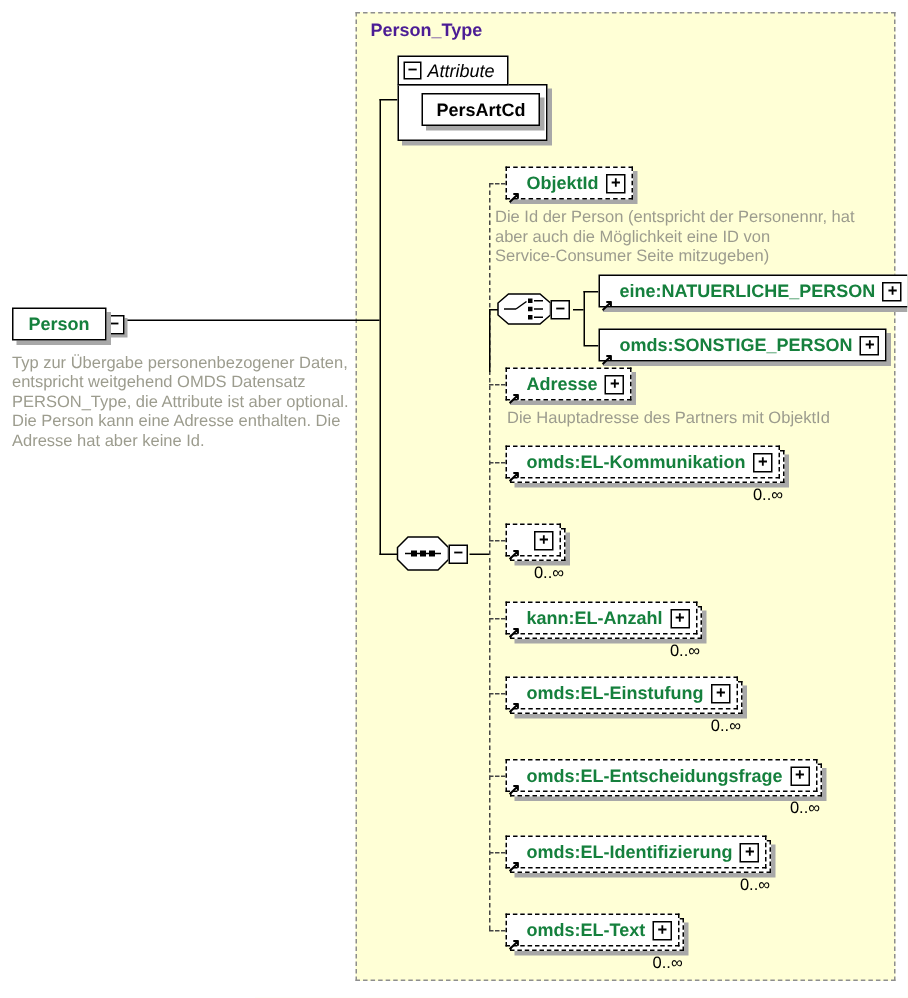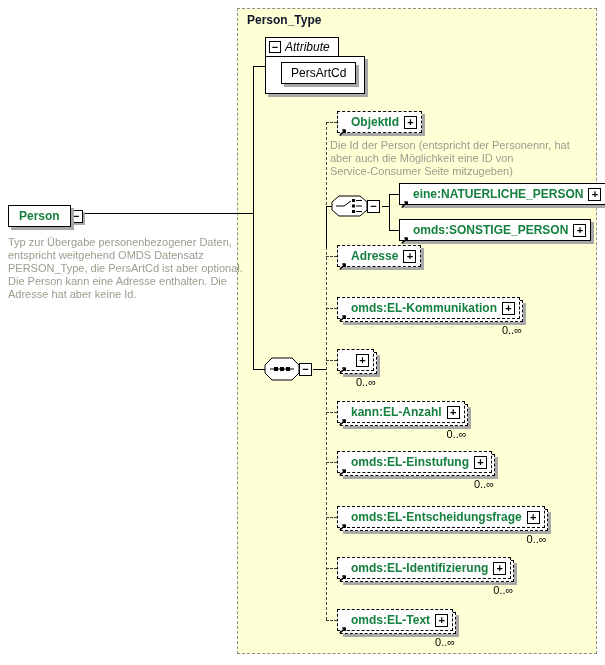--- a/index.html
+++ b/index.html
@@ -2,21 +2,21 @@
 <html><head>
 <meta charset="utf-8">
 <style>
   html,body{margin:0;padding:0;background:#fff;}
   #canvas{position:relative;width:605px;height:665px;background:#fff;overflow:hidden;
           font-family:"Liberation Sans",sans-serif;}
 
   
   .type-container{position:absolute;left:237px;top:8px;width:358px;height:644px;
     background:#ffffd6;border:1px dashed #8e8e8e;}
-  .type-title{position:absolute;left:9px;top:4px;font-size:12px;font-weight:bold;color:#0f172a;}
+  .type-title{position:absolute;left:9px;top:4px;font-size:12px;font-weight:bold;color:#4c1d95;}
 
   
   .hline{position:absolute;height:0;border-top:1px solid #000;}
   .vline{position:absolute;width:0;border-left:1px solid #000;}
   .hline.dash{border-top-style:dashed;border-top-color:#444;}
   .vline.dash{border-left-style:dashed;border-left-color:#444;}
 
   
   .el{display:inline-flex;align-items:center;height:22px;background:#fff;
       border:1px solid #000;padding:0 4px 0 13px;position:relative;box-sizing:border-box;}
@@ -46,21 +46,21 @@
   .rootw .expander{margin-left:-1px;box-shadow:2px 2px 0 #a8a8a8;}
 
   
   .attr-tab{position:absolute;left:265px;top:37px;width:74px;height:20px;background:#fff;
       border:1px solid #000;display:flex;align-items:center;padding-left:3px;box-sizing:border-box;z-index:2;}
   .attr-tab .expander{margin-left:0;width:12px;height:12px;}
   .attr-tab .attr-title{font-size:12px;font-style:italic;margin-left:4px;}
   .attr-body{position:absolute;left:265px;top:56px;width:98px;height:36px;background:#fff;
       border:1px solid #000;box-shadow:3px 3px 0 #a8a8a8;}
   .attr-item{position:absolute;left:281px;top:62px;background:#fff;border:1px solid #000;
-      box-shadow:3px 3px 0 #a8a8a8;font-size:12px;font-weight:normal;padding:3px 9px;z-index:3;}
+      box-shadow:3px 3px 0 #a8a8a8;font-size:12px;font-weight:bold;padding:3px 9px;z-index:3;}
 
   
   .conn{position:absolute;display:flex;align-items:center;}
   .conn .expander{margin-left:-1px;}
 </style>
 </head>
 <body>
 
 <div id="canvas">
 
@@ -94,21 +94,21 @@
   <div class="hline" style="left:389px;top:230px;width:10px;"></div>
 
   <div class="rootw" style="left:8px;top:205px;">
     <div class="el" style="padding-left:10px;">
       <span class="el-label">Person</span>
     </div>
     <span class="expander">−</span>
   </div>
   <div class="annot" style="left:8px;top:236px;width:238px;">Typ zur Übergabe personenbezogener Daten,
 entspricht weitgehend OMDS Datensatz
-PERSON_Type, die PersArtCd ist aber optional.
+PERSON_Type, die Attribute ist aber optional.
 Die Person kann eine Adresse enthalten. Die
 Adresse hat aber keine Id.</div>
 
   <div class="attr-body"></div>
   <div class="attr-tab">
     <span class="expander">−</span>
     <span class="attr-title">Attribute</span>
   </div>
   <div class="attr-item">PersArtCd</div>
 
@@ -158,20 +158,21 @@
     <span class="ref-arrow">↗</span>
     <span class="el-label">omds:SONSTIGE_PERSON</span>
     <span class="expander">+</span>
   </div>
 
   <div class="el single dashed" style="left:337px;top:245px;">
     <span class="ref-arrow">↗</span>
     <span class="el-label">Adresse</span>
     <span class="expander">+</span>
   </div>
+  <div class="annot" style="left:338px;top:273px;width:256px;">Die Hauptadresse des Partners mit ObjektId</div>
 
   <div class="elw" style="left:337px;top:297px;">
     <div class="back"></div>
     <div class="el dashed">
       <span class="ref-arrow">↗</span>
       <span class="el-label">omds:EL-Kommunikation</span>
       <span class="expander">+</span>
     </div>
     <span class="occ">0..∞</span>
   </div>

